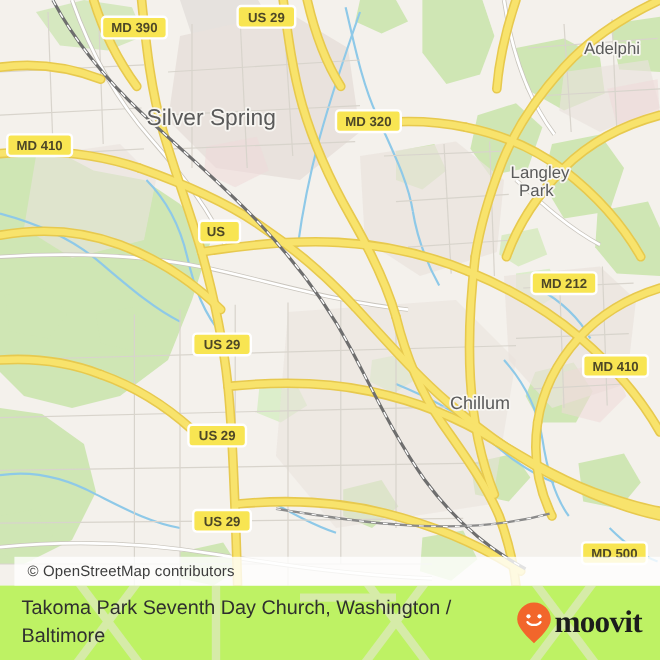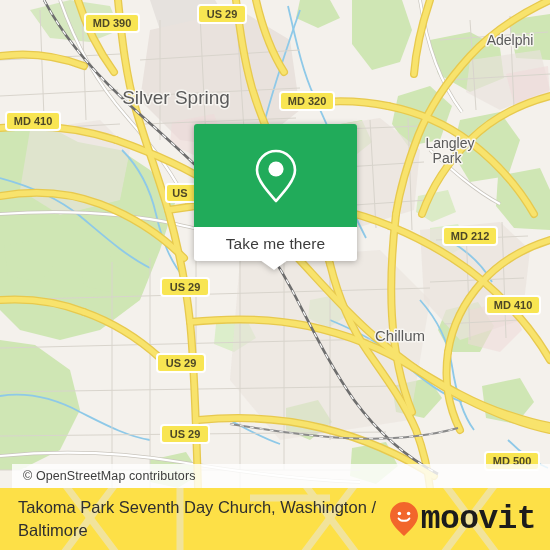--- a/index.html
+++ b/index.html
@@ -92,21 +92,21 @@
     border-top: 10px solid #ffffff;
   }
 
   
   #footer {
     position: absolute;
     left: 0;
     top: 488px;
     width: 550px;
     height: 62px;
-    background: #fde047;
+    background: #bef264;
     overflow: hidden;
   }
   #footer-watermark {
     position: absolute;
     left: 0; top: 0;
     width: 550px; height: 62px;
     opacity: 0.55;
     pointer-events: none;
   }
   #footer-inner {
@@ -126,26 +126,26 @@
     padding-right: 12px;
     max-width: 400px;
   }
   #brand {
     flex: 0 0 auto;
     display: flex;
     align-items: center;
     gap: 2px;
   }
   #brand-wordmark {
-    font-size: 33px;
+    font-size: 26px;
     font-weight: bold;
     color: #1c1c1c;
     letter-spacing: -0.6px;
     line-height: 1;
-    font-family: Liberation Mono, monospace;
+    font-family: Liberation Serif, serif;
   }
 
   .map-label {
     font-family: "Liberation Sans", sans-serif;
     fill: #5a5a5a;
     paint-order: stroke;
     stroke: #f7f5f1;
     stroke-width: 3px;
     stroke-linejoin: round;
   }
@@ -410,32 +410,20 @@
           </g>
         </g>
       </g>
     </svg>
   </div>
 
   <div id="attribution">
     <span>© OpenStreetMap contributors</span>
   </div>
 
-  <div id="callout">
-    <div class="callout-green">
-      <svg width="44" height="56" viewBox="0 0 44 56">
-        <path d="M22 3 C11.5 3 3 11.5 3 22 C3 32 14 44 22 53 C30 44 41 32 41 22 C41 11.5 32.5 3 22 3 Z" fill="none" stroke="#ffffff" stroke-width="2.6" stroke-linejoin="round"></path>
-        <circle cx="22" cy="21" r="7.6" fill="#ffffff"></circle>
-      </svg>
-    </div>
-    <div class="callout-white">
-      <span>Take me there</span>
-    </div>
-    <div class="callout-tail"></div>
-  </div>
 
   <div id="footer">
     <svg id="footer-watermark" viewBox="0 0 550 62">
       <g stroke="#e9e6e0" stroke-width="7" fill="none">
         <path d="M60 -10 L120 70"></path>
           <path d="M120 -10 L60 70"></path>
         <path d="M300 -10 L360 70"></path>
           <path d="M360 -10 L300 70"></path>
         <path d="M440 -10 L500 70"></path>
           <path d="M500 -10 L440 70"></path>

